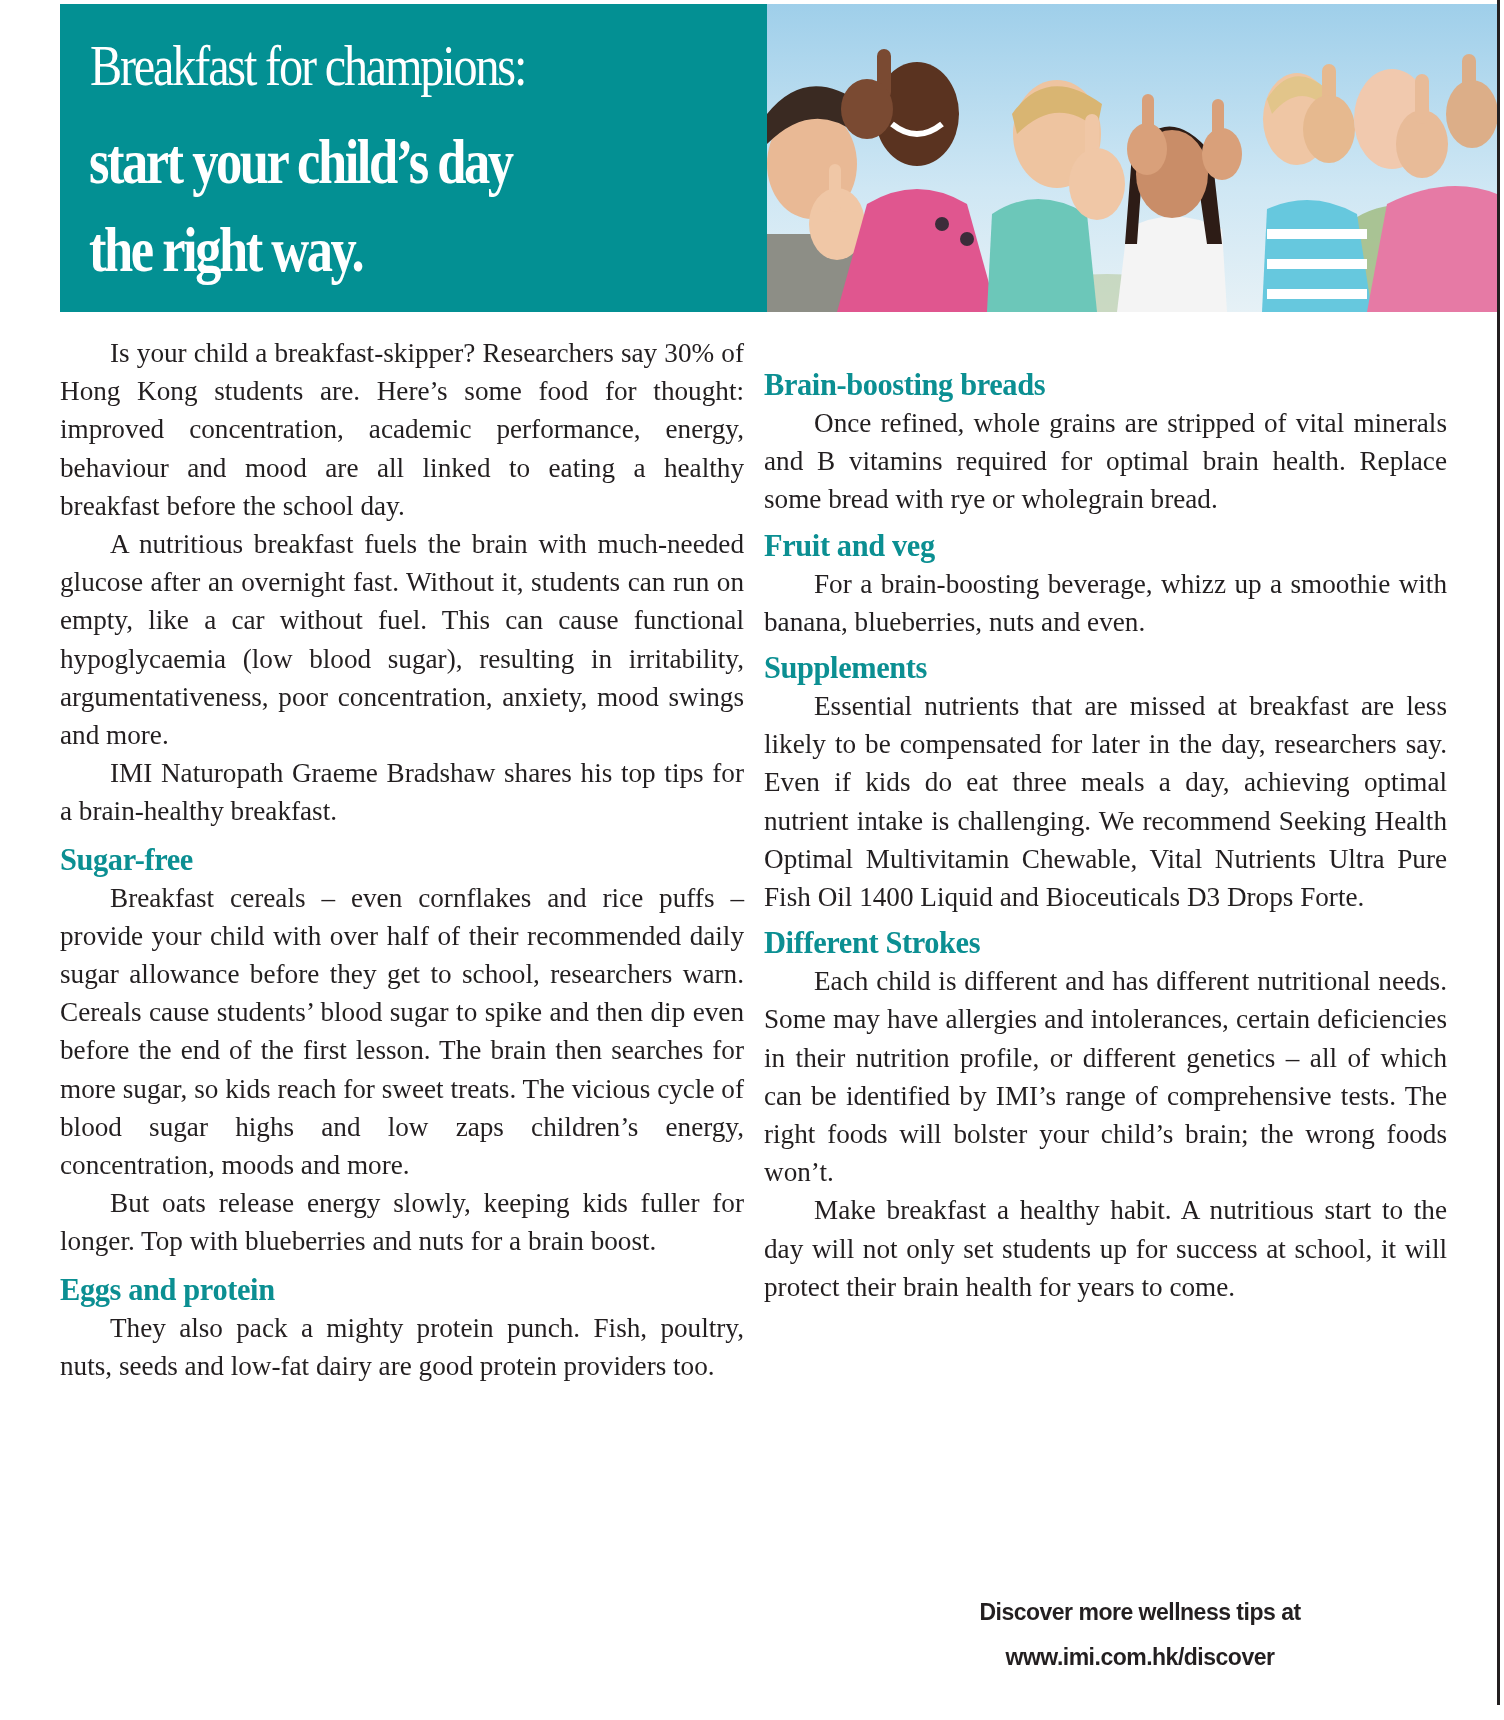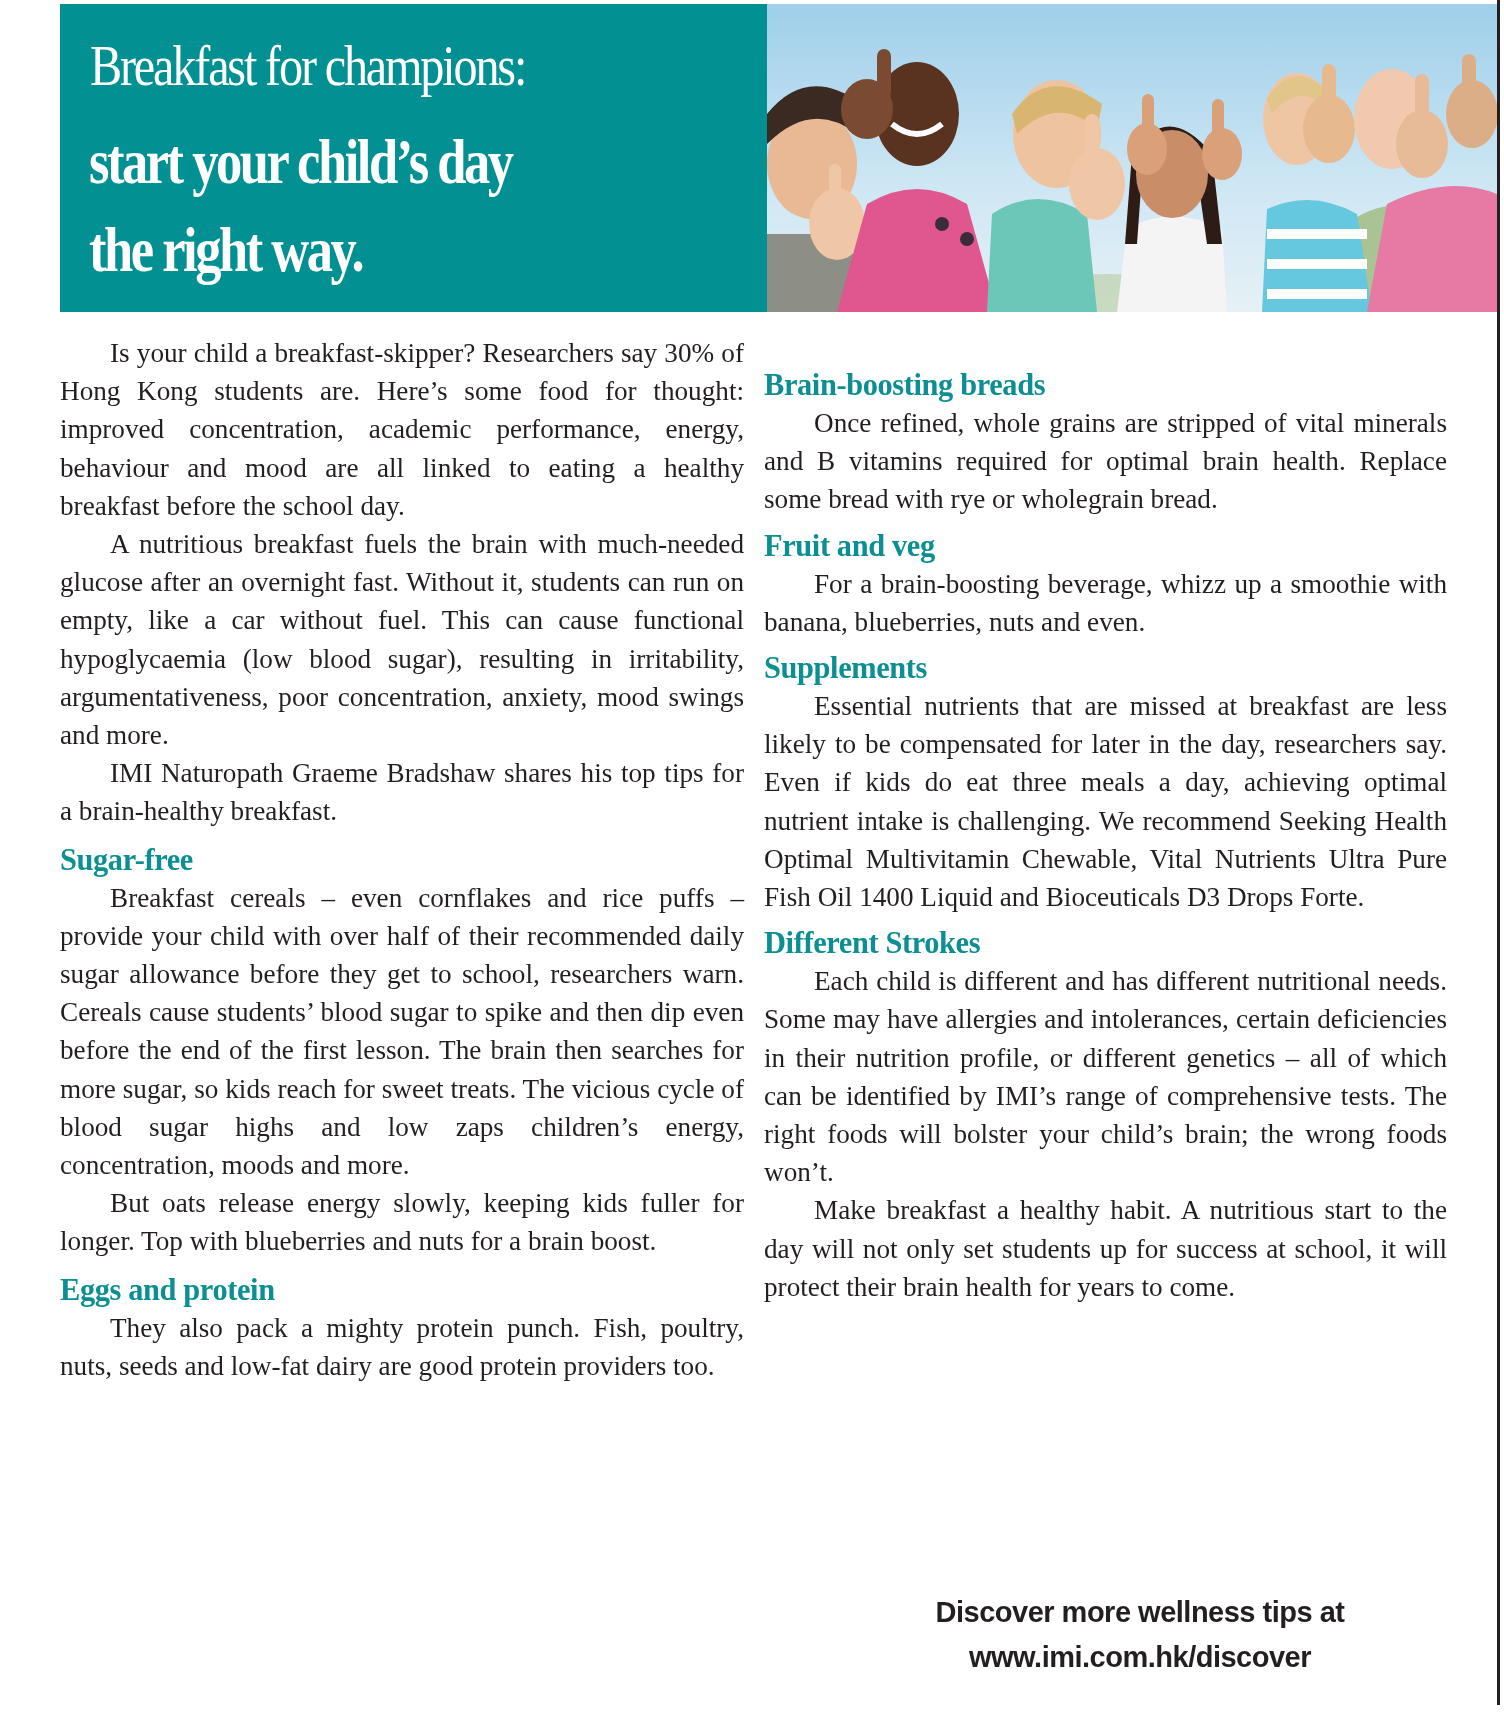--- a/index.html
+++ b/index.html
@@ -101,21 +101,21 @@
     .col.right h2.first { margin-top: 0; }
 
     .cta {
       position: absolute;
       left: 800px;
       top: 1590px;
       width: 680px;
       text-align: center;
       font-family: "Liberation Sans", "DejaVu Sans", sans-serif;
       font-weight: 700;
-      font-size: 29px;
+      font-size: 23px;
       line-height: 45px;
       color: #231f20;
       letter-spacing: -0.5px;
     }
     .cta a { color: inherit; text-decoration: none; margin-top: 9px; }
   </style>
 </head>
 <body>
 
 <div class="right-rule"></div>

